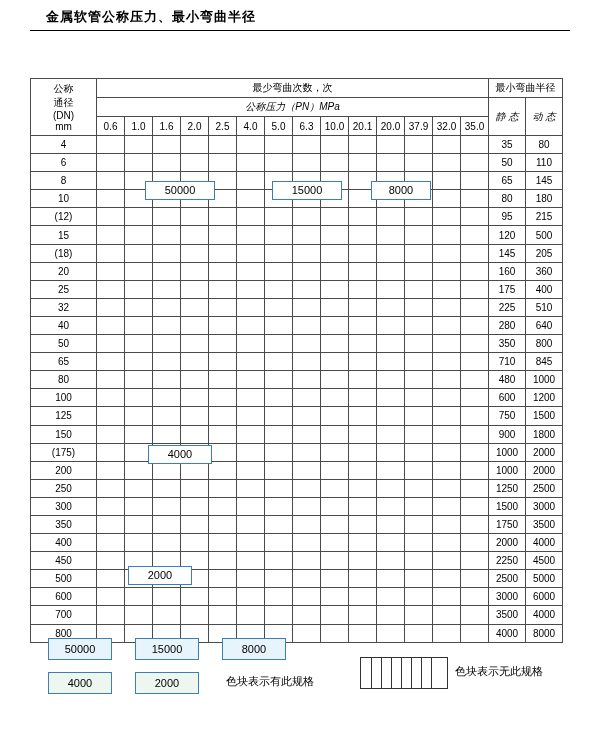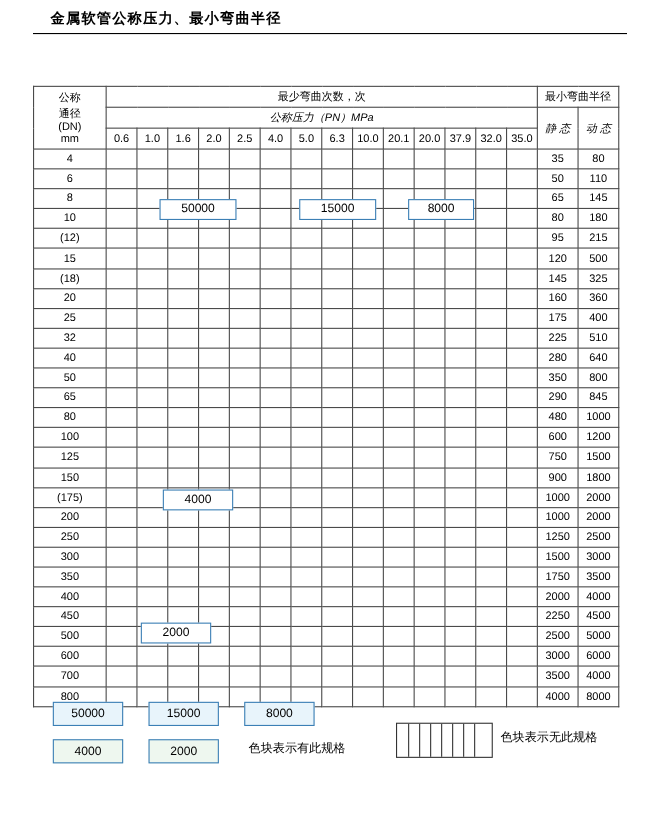--- a/index.html
+++ b/index.html
@@ -266,21 +266,21 @@
         <td class="cell-blue"></td>
         <td class="cell-blue"></td>
         <td class="cell-blue"></td>
         <td class="cell-blue"></td>
         <td class="cell-blue"></td>
         <td class="cell-empty"></td>
         <td class="cell-empty"></td>
         <td class="cell-empty"></td>
         <td class="cell-empty"></td>
         <td>145</td>
-        <td>325</td>
+        <td>205</td>
       </tr>
       <tr class="datarow">
         <td class="dnlabel">20</td>
         <td class="cell-blue"></td>
         <td class="cell-blue"></td>
         <td class="cell-blue"></td>
         <td class="cell-blue"></td>
         <td class="cell-blue"></td>
         <td class="cell-blue"></td>
         <td class="cell-blue"></td>
@@ -379,21 +379,21 @@
         <td class="cell-blue"></td>
         <td class="cell-blue"></td>
         <td class="cell-blue"></td>
         <td class="cell-blue"></td>
         <td class="cell-empty"></td>
         <td class="cell-empty"></td>
         <td class="cell-empty"></td>
         <td class="cell-empty"></td>
         <td class="cell-empty"></td>
         <td class="cell-empty"></td>
-        <td>290</td>
+        <td>710</td>
         <td>845</td>
       </tr>
       <tr class="datarow">
         <td class="dnlabel">80</td>
         <td class="cell-blue"></td>
         <td class="cell-blue"></td>
         <td class="cell-blue"></td>
         <td class="cell-blue"></td>
         <td class="cell-blue"></td>
         <td class="cell-blue"></td>

